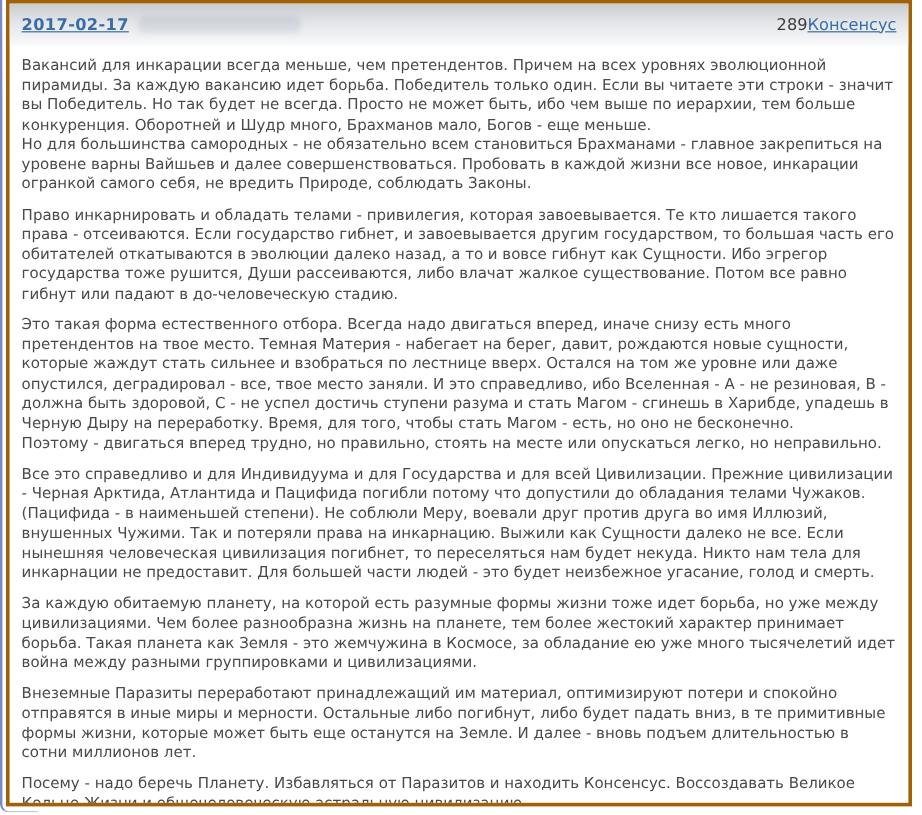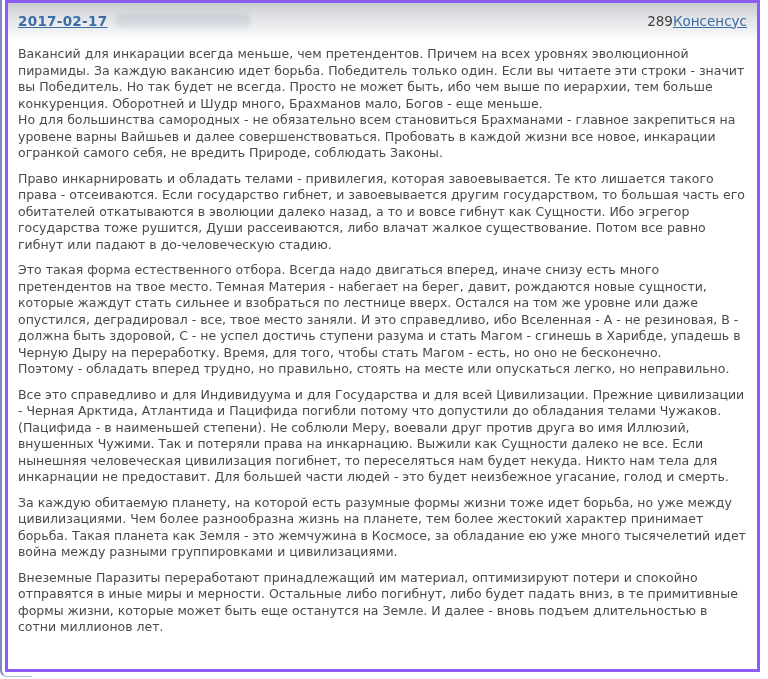--- a/index.html
+++ b/index.html
@@ -28,21 +28,21 @@
     border-bottom: 1px solid #aab4dc;
     border-bottom-left-radius: 7px;
   }
   
   .entry {
     position: absolute;
     left: 5px;
     top: 0;
     right: 8px;
     bottom: 7px;
-    border: 3px solid #8b5cf6;
+    border: 3px solid #a16207;
     background: #ffffff;
     overflow: hidden;
     box-sizing: border-box;
   }
   .entry-header {
     height: 35px;
     background: linear-gradient(to bottom, #c9cbce 0%, #e3e5e8 45%, #f9fafb 100%);
     display: flex;
     align-items: center;
     padding: 0 8px 0 10px;
@@ -111,31 +111,34 @@
         <div class="para-line">Вакансий для инкарации всегда меньше, чем претендентов. Причем на всех уровнях эволюционной пирамиды. За каждую вакансию идет борьба. Победитель только один. Если вы читаете эти строки - значит вы Победитель. Но так будет не всегда. Просто не может быть, ибо чем выше по иерархии, тем больше конкуренция. Оборотней и Шудр много, Брахманов мало, Богов - еще меньше.</div>
         <div class="para-line">Но для большинства самородных - не обязательно всем становиться Брахманами - главное закрепиться на уровене варны Вайшьев и далее совершенствоваться. Пробовать в каждой жизни все новое, инкарации огранкой самого себя, не вредить Природе, соблюдать Законы.</div>
       </div>
 
       <div class="para">
         <div class="para-line">Право инкарнировать и обладать телами - привилегия, которая  завоевывается. Те кто лишается такого права - отсеиваются. Если государство гибнет, и завоевывается другим государством, то большая часть его обитателей откатываются в эволюции далеко назад, а то и вовсе гибнут как Сущности. Ибо эгрегор государства тоже рушится, Души рассеиваются, либо влачат жалкое существование. Потом все равно гибнут или падают в до-человеческую стадию.</div>
       </div>
 
       <div class="para">
         <div class="para-line">Это такая форма естественного отбора. Всегда надо двигаться вперед, иначе снизу есть много претендентов на твое место. Темная Материя - набегает на берег, давит, рождаются новые сущности, которые жаждут стать сильнее и взобраться по лестнице вверх. Остался на том же уровне или даже опустился, деградировал - все, твое место заняли. И это справедливо, ибо Вселенная - А - не резиновая, В - должна быть здоровой, С - не успел достичь ступени разума и стать Магом - сгинешь в Харибде, упадешь в Черную Дыру на переработку. Время, для того, чтобы стать Магом - есть, но оно не бесконечно.</div>
-        <div class="para-line">Поэтому - обладать вперед трудно, но правильно, стоять на месте или опускаться легко, но неправильно.</div>
+        <div class="para-line">Поэтому - двигаться вперед трудно, но правильно, стоять на месте или опускаться легко, но неправильно.</div>
       </div>
 
       <div class="para">
         <div class="para-line">Все это справедливо и для Индивидуума и для Государства и для всей Цивилизации. Прежние цивилизации - Черная Арктида, Атлантида и Пацифида погибли потому что допустили до обладания телами Чужаков. (Пацифида - в наименьшей степени). Не соблюли Меру, воевали друг против друга во имя Иллюзий, внушенных Чужими. Так и потеряли права на инкарнацию. Выжили как Сущности далеко не все. Если нынешняя человеческая цивилизация погибнет, то переселяться нам будет некуда. Никто нам тела для инкарнации не предоставит. Для большей части людей - это будет неизбежное угасание, голод и смерть.</div>
       </div>
 
       <div class="para">
         <div class="para-line">За каждую обитаемую планету, на которой есть разумные формы жизни тоже идет борьба, но уже между цивилизациями. Чем более разнообразна жизнь на планете, тем более жестокий характер принимает борьба. Такая планета как Земля - это жемчужина в Космосе, за обладание ею уже много тысячелетий идет война между разными группировками и цивилизациями.</div>
       </div>
 
       <div class="para">
         <div class="para-line">Внеземные Паразиты переработают принадлежащий им материал, оптимизируют потери и спокойно отправятся в иные миры и мерности. Остальные либо погибнут, либо будет падать вниз, в те примитивные формы жизни, которые может быть еще останутся на Земле. И далее - вновь подъем длительностью в сотни миллионов лет.</div>
       </div>
 
+      <div class="para">
+        <div class="para-line">Посему - надо беречь Планету. Избавляться от Паразитов и находить Консенсус. Воссоздавать Великое Кольцо Жизни и общечеловеческую астральную цивилизацию.</div>
+      </div>
 
     </div>
   </div>
 </div>
 
 </body></html>

